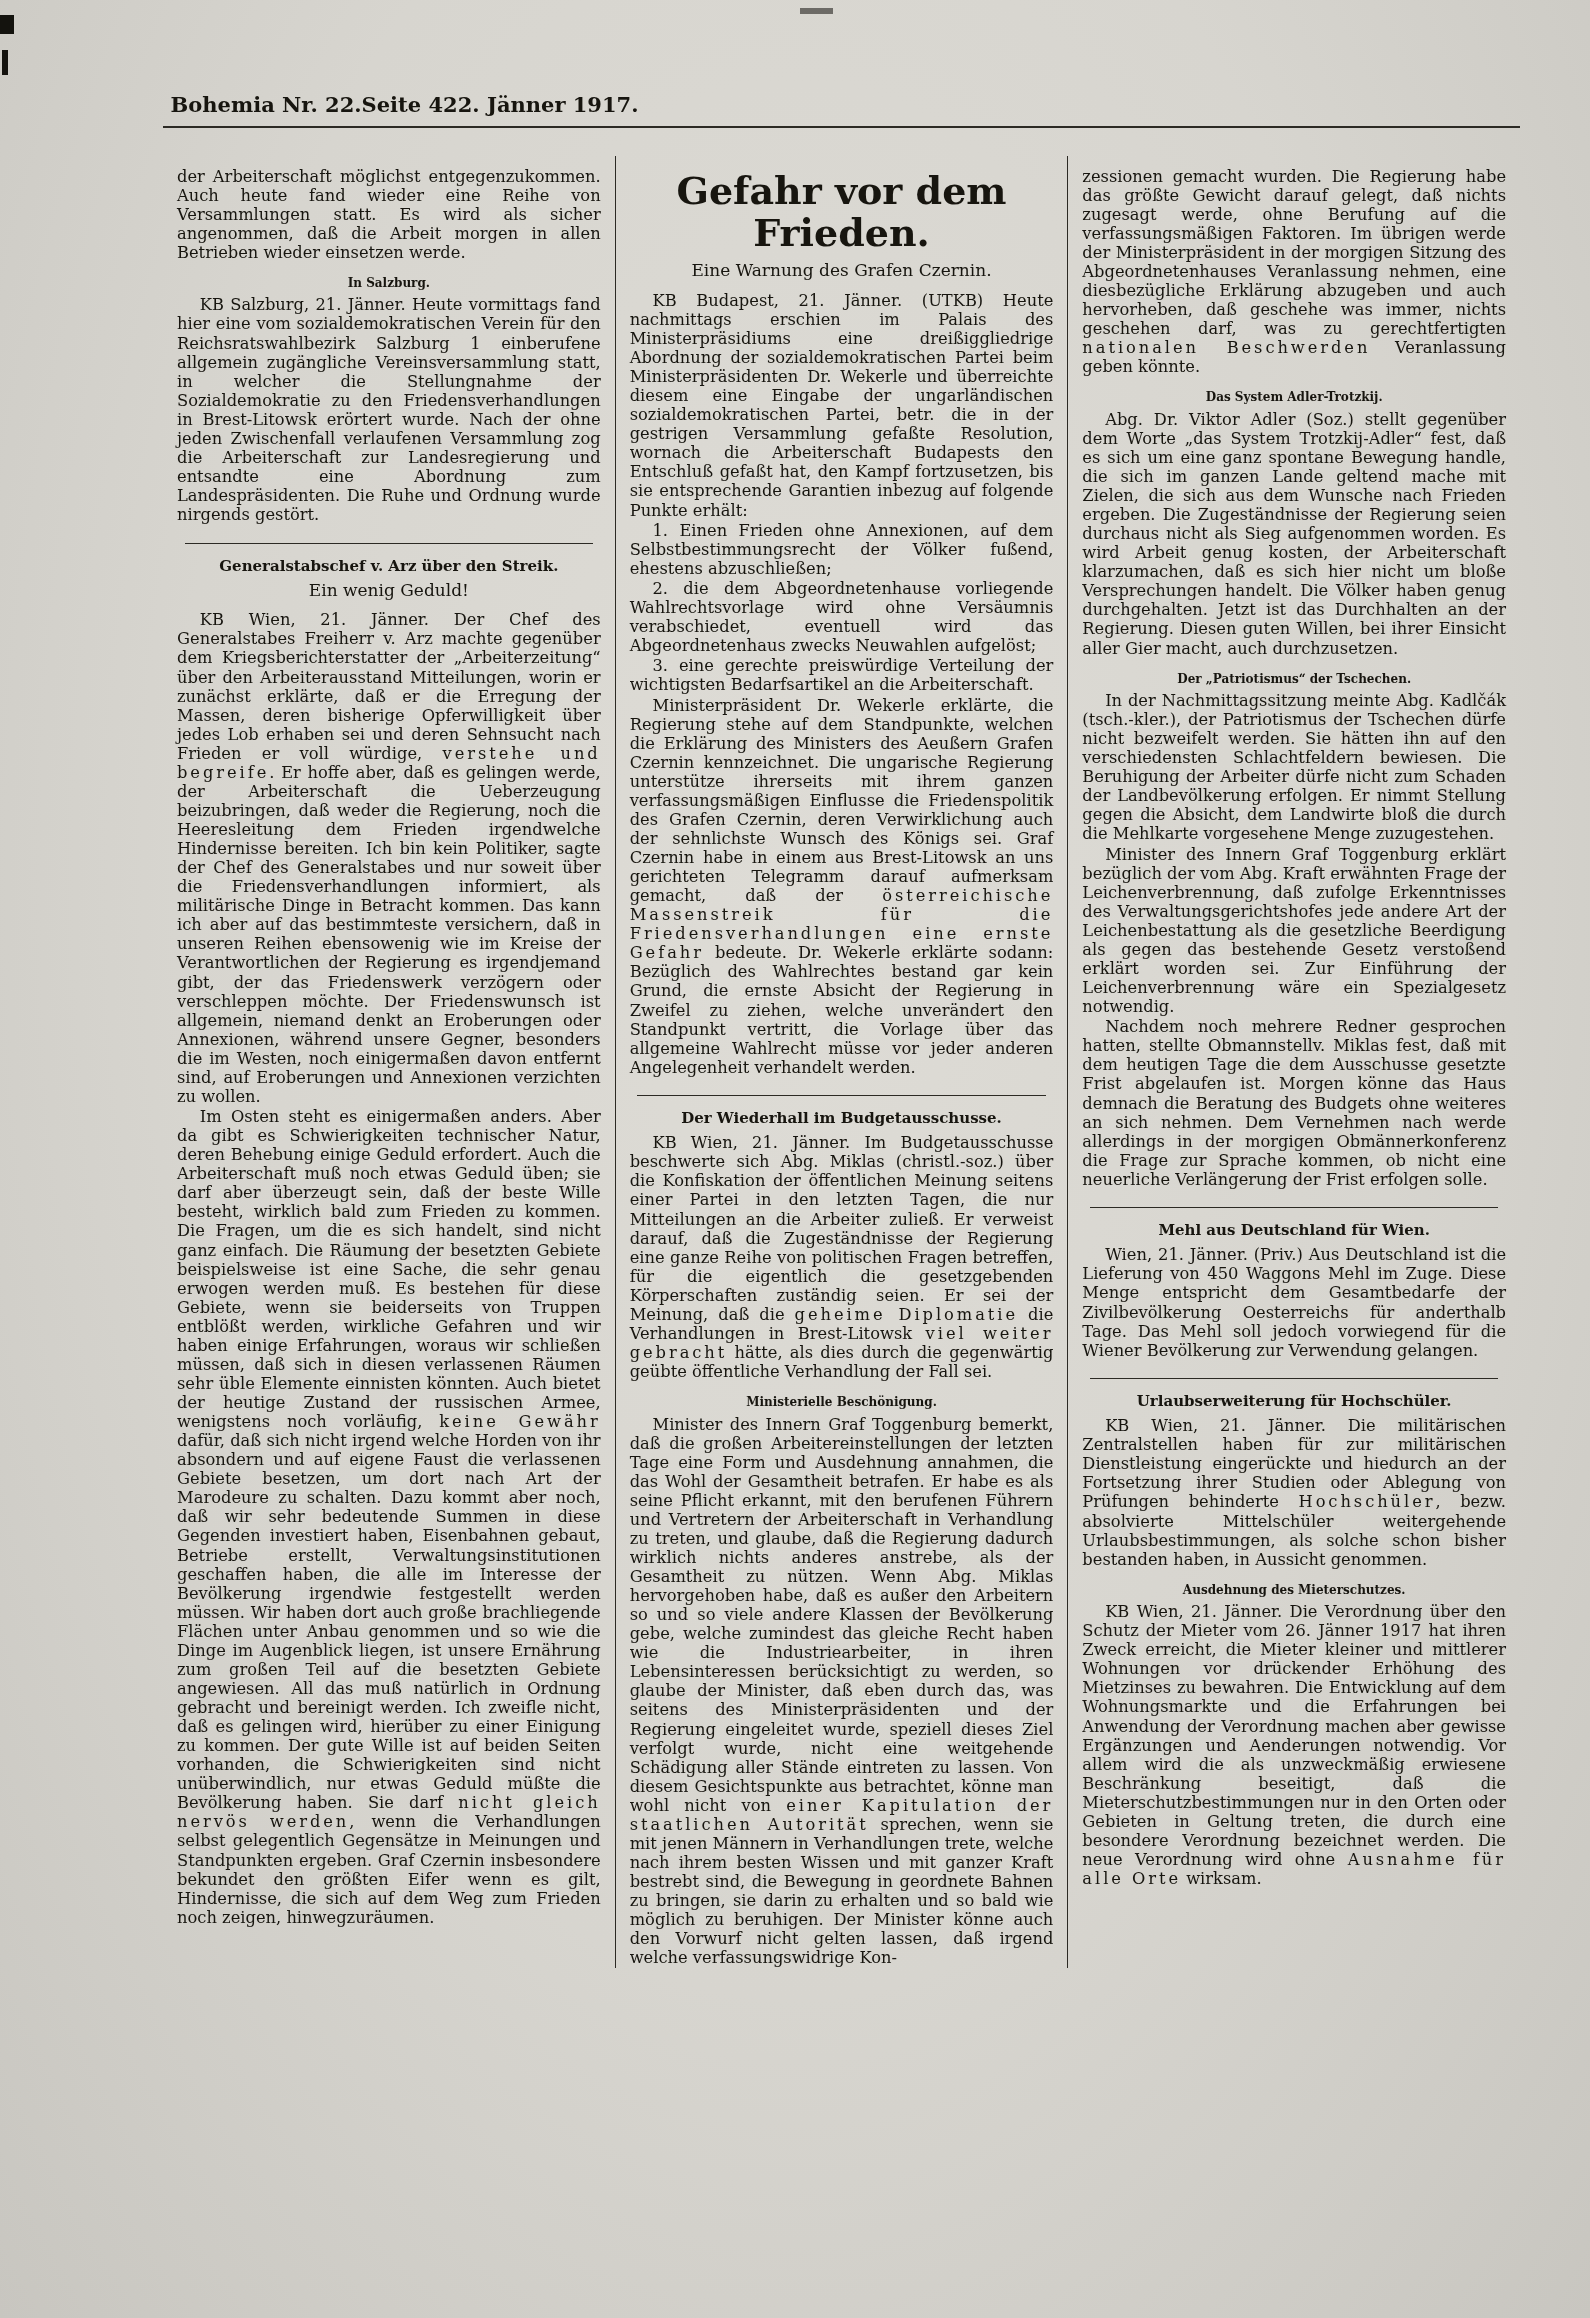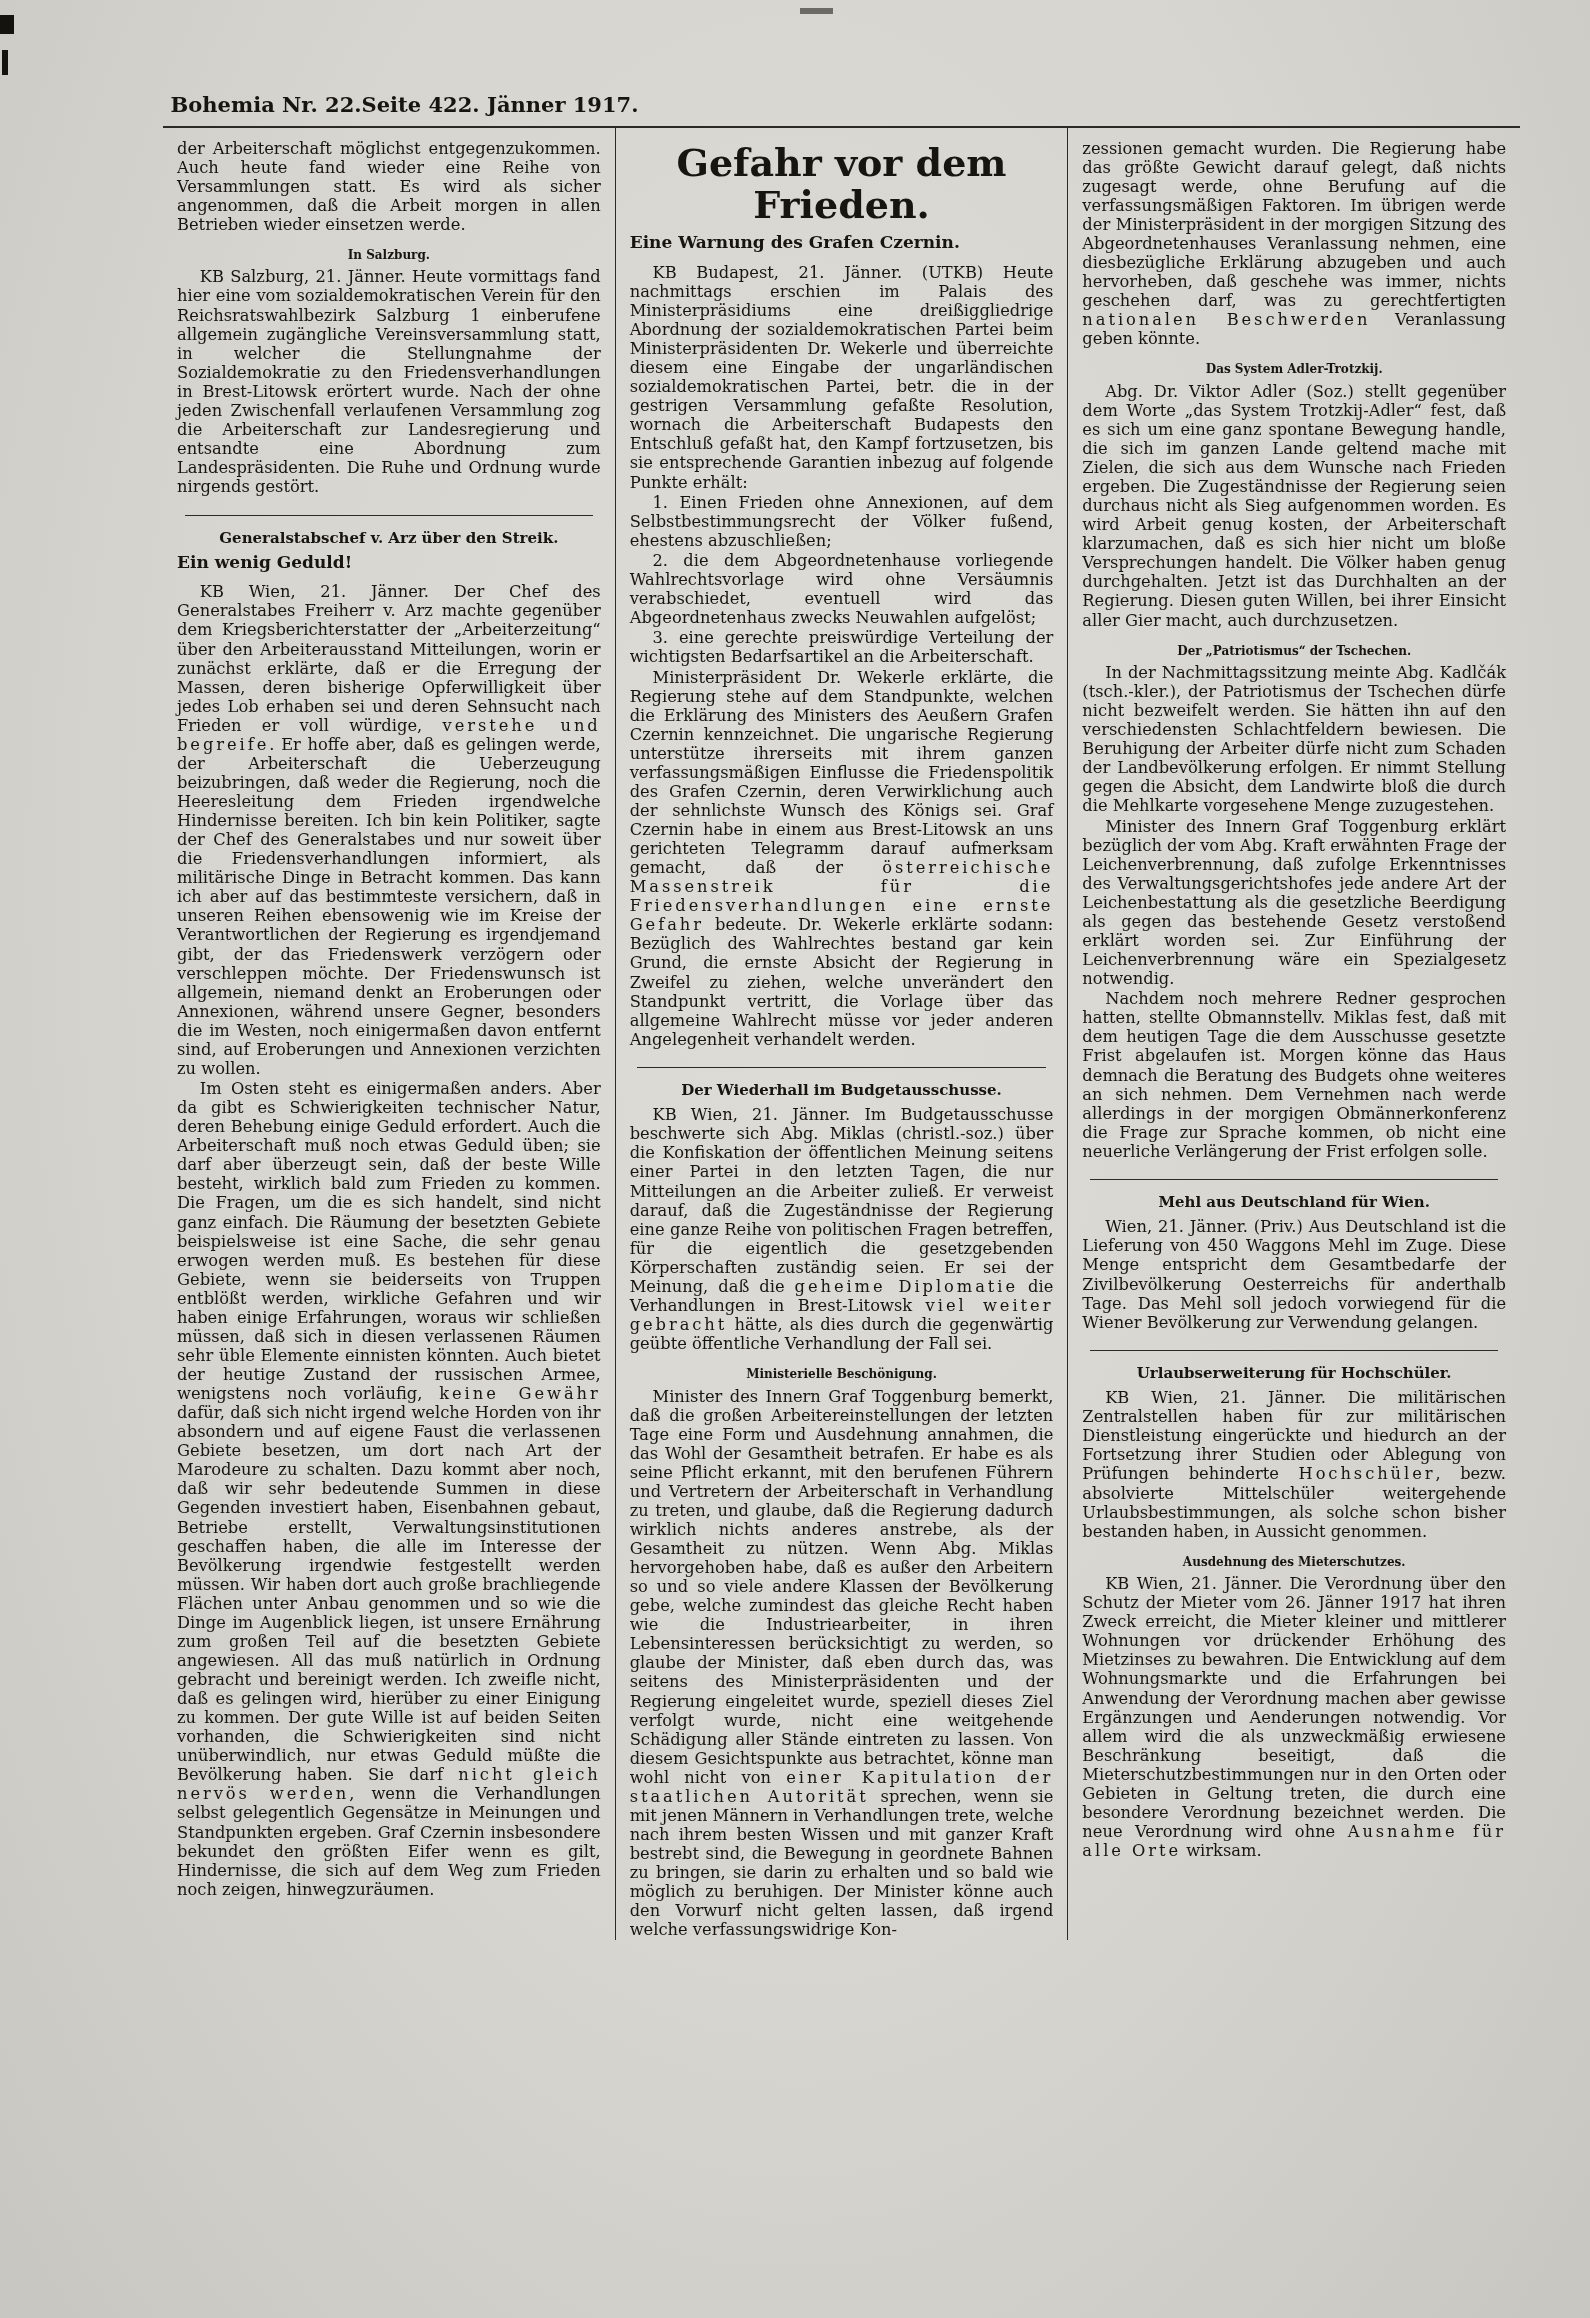--- a/index.html
+++ b/index.html
@@ -32,32 +32,33 @@
     padding:0 7.6px 8.7px 7.6px;
     border-bottom:2.2px solid var(--rule);
   }
   .columns{display:flex;align-items:stretch;}
   .column{
     flex:1 1 0;min-width:0;
     padding:11px 14px 0 14px;
     text-align:justify;
     font-size:16.3px;line-height:1.17;
     hyphens:auto;
+    margin-top:28px;
   }
   .column + .column{border-left:1.6px solid var(--rule);}
   .par{margin:0 0 1.1px 0;text-indent:1.4em;}
   .par.cont{text-indent:0;}
   .headline{
     text-align:center;font-weight:bold;
     font-size:15px;line-height:1.1;
     margin:14px 0 6.5px;text-indent:0;
   }
   .headline.lg{font-size:38px;margin:3.3px 0 7.6px;}
   .subhead{
-    font-weight:bold;
+    text-align:center;font-weight:normal;
     font-size:17px;margin:0 0 9.8px;
   }
   .sect-head{
     text-align:center;font-weight:bold;
     font-size:12px;margin:14px 0 5.4px;
   }
   .col-rule{
     height:0;border-top:1.6px solid var(--rule);
     margin:18.5px 7.6px 0 7.6px;
   }

